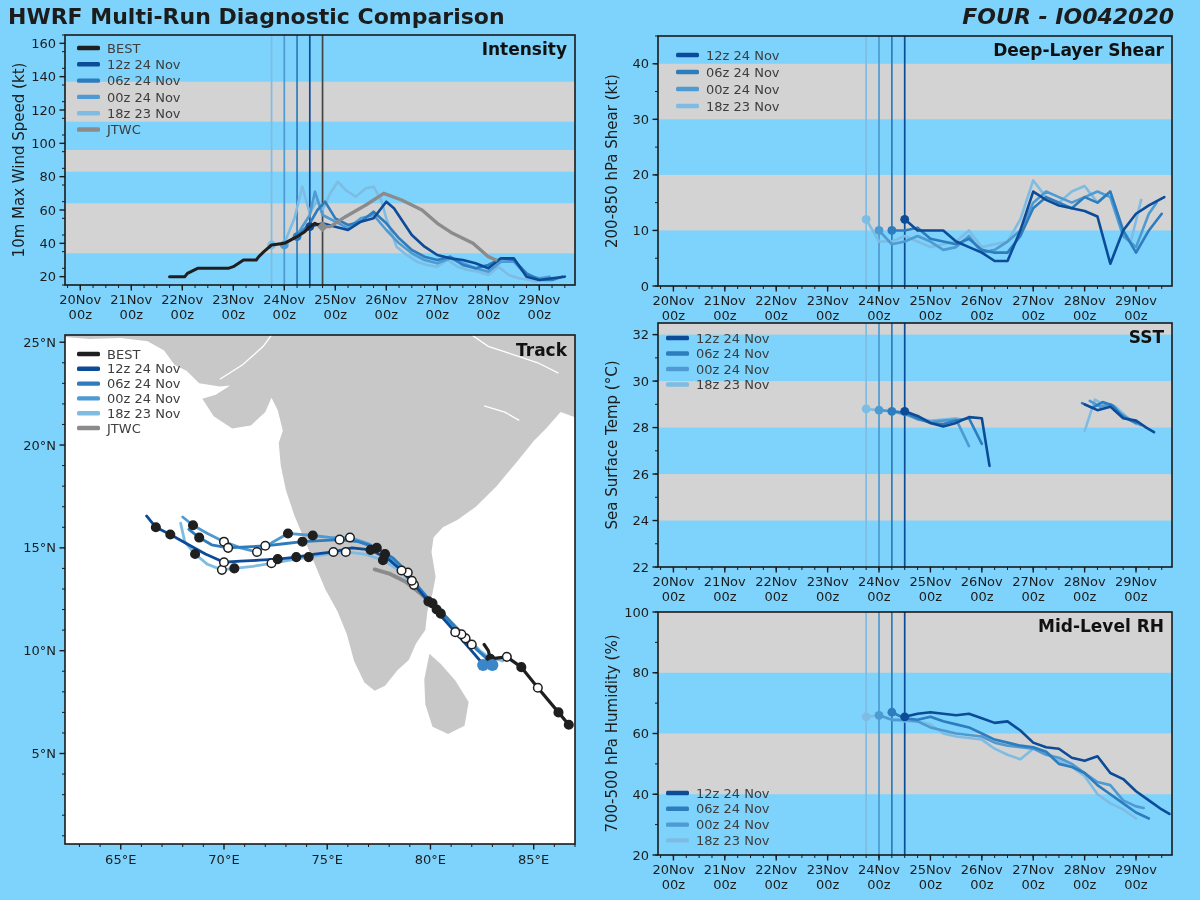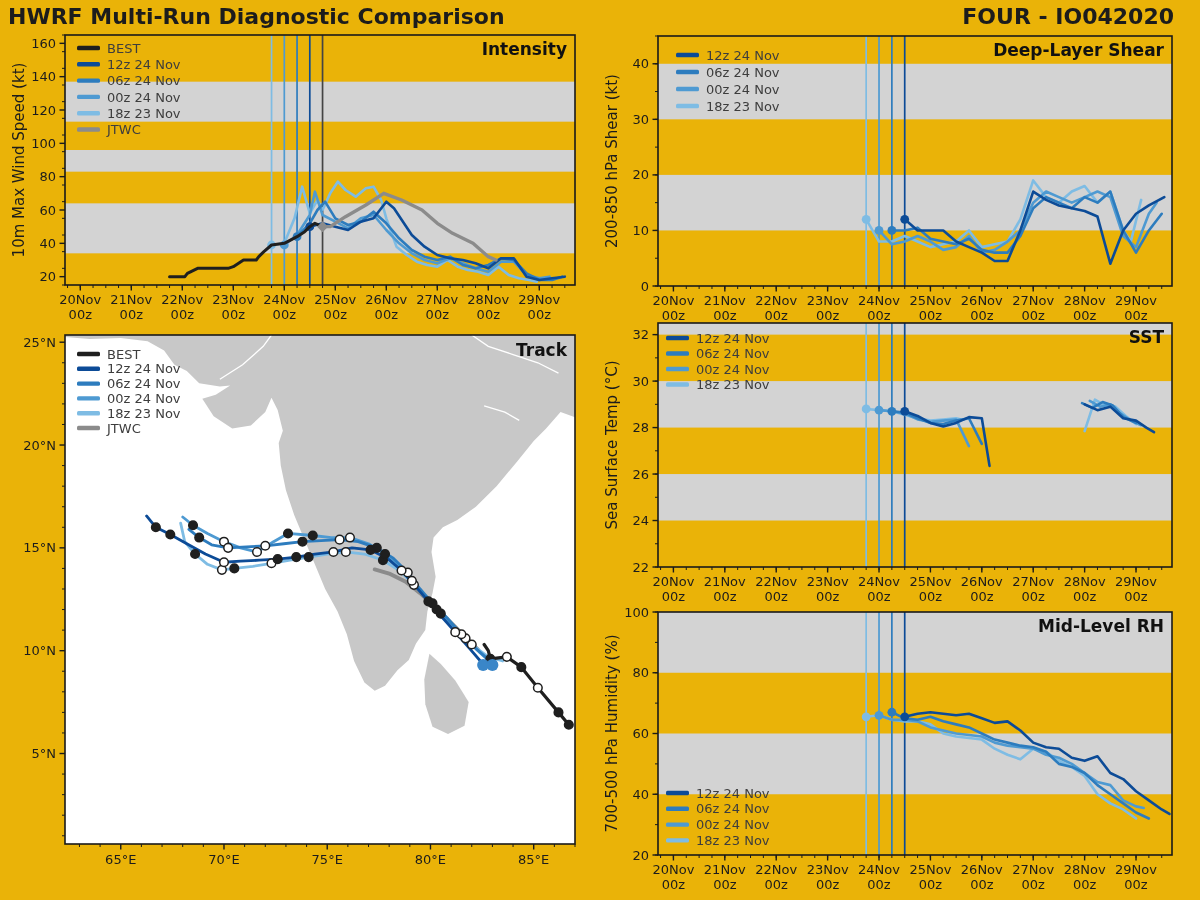--- a/index.html
+++ b/index.html
@@ -1,19 +1,19 @@
 <!DOCTYPE html>
 <html><head>
 <meta charset="utf-8">
 <style>
   html,body{margin:0;padding:0;background:#fff;}
-  .page{position:relative;width:1200px;height:900px;background:#eab308;overflow:hidden;
+  .page{position:relative;width:1200px;height:900px;background:#7dd3fc;overflow:hidden;
         font-family:"DejaVu Sans","Liberation Sans",sans-serif;}
   .main-title{position:absolute;left:8px;top:4px;font-size:22px;font-weight:bold;color:#1c1c1c;}
-  .storm-id{position:absolute;right:26px;top:4px;font-size:22px;font-weight:bold;color:#1c1c1c;}
+  .storm-id{position:absolute;right:26px;top:4px;font-size:22px;font-weight:bold;color:#1c1c1c;font-style:italic;}
   svg{position:absolute;left:0;top:0;}
   .cira{position:absolute;left:4px;top:896px;width:130px;height:48px;}
 </style>
 </head>
 <body>
 
 <div class="page">
   <div class="main-title">HWRF Multi-Run Diagnostic Comparison</div>
   <div class="storm-id">FOUR - IO042020</div>
   <svg id="charts" width="1200" height="900" viewBox="0 0 1200 900">

